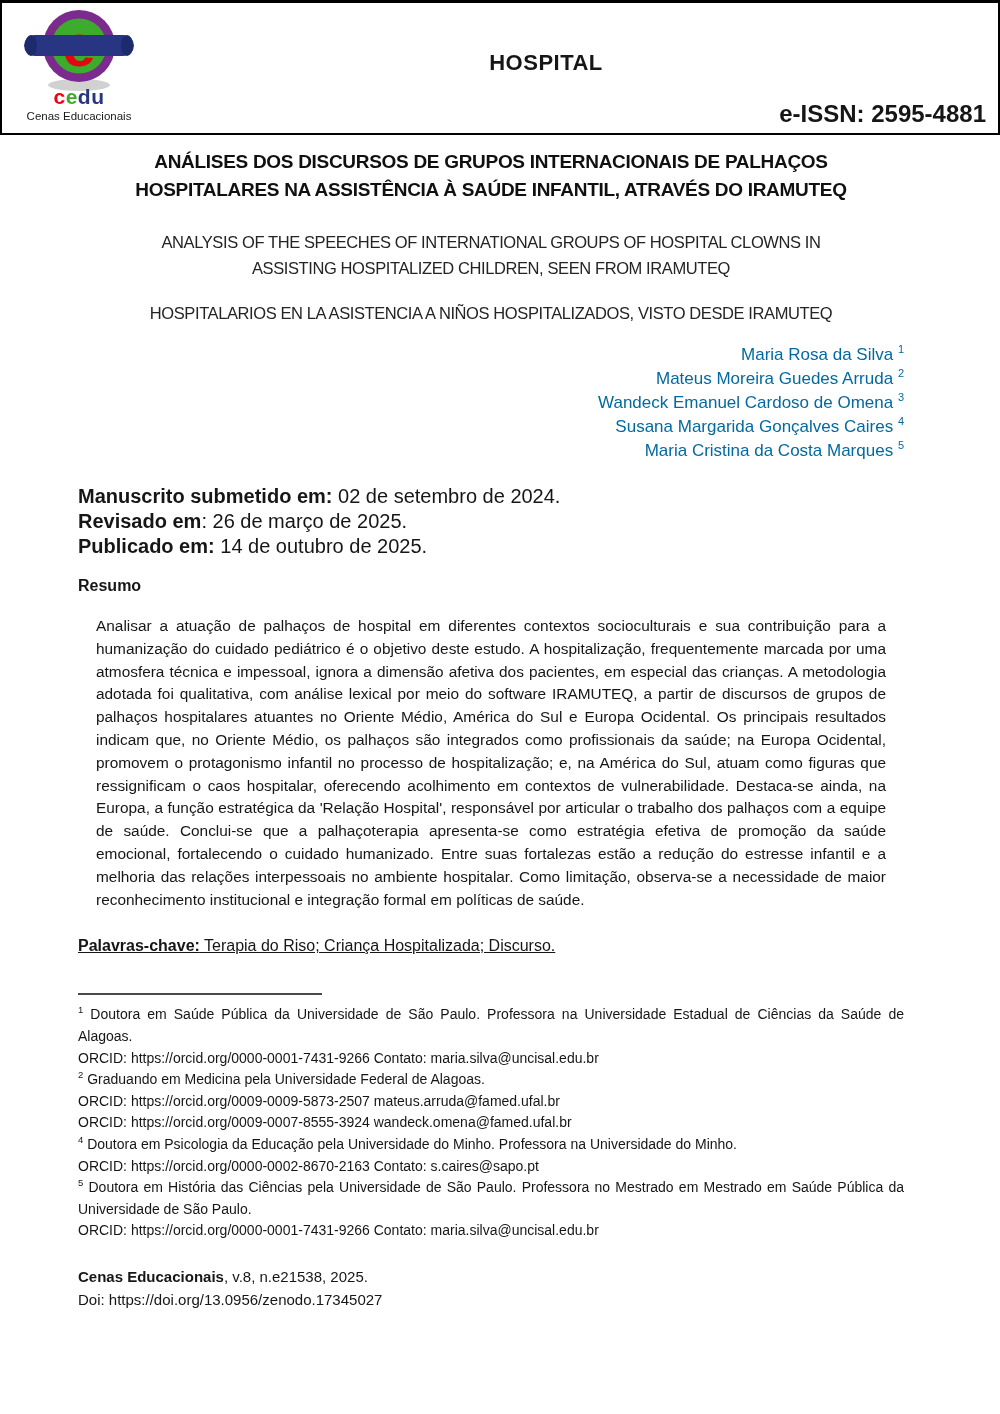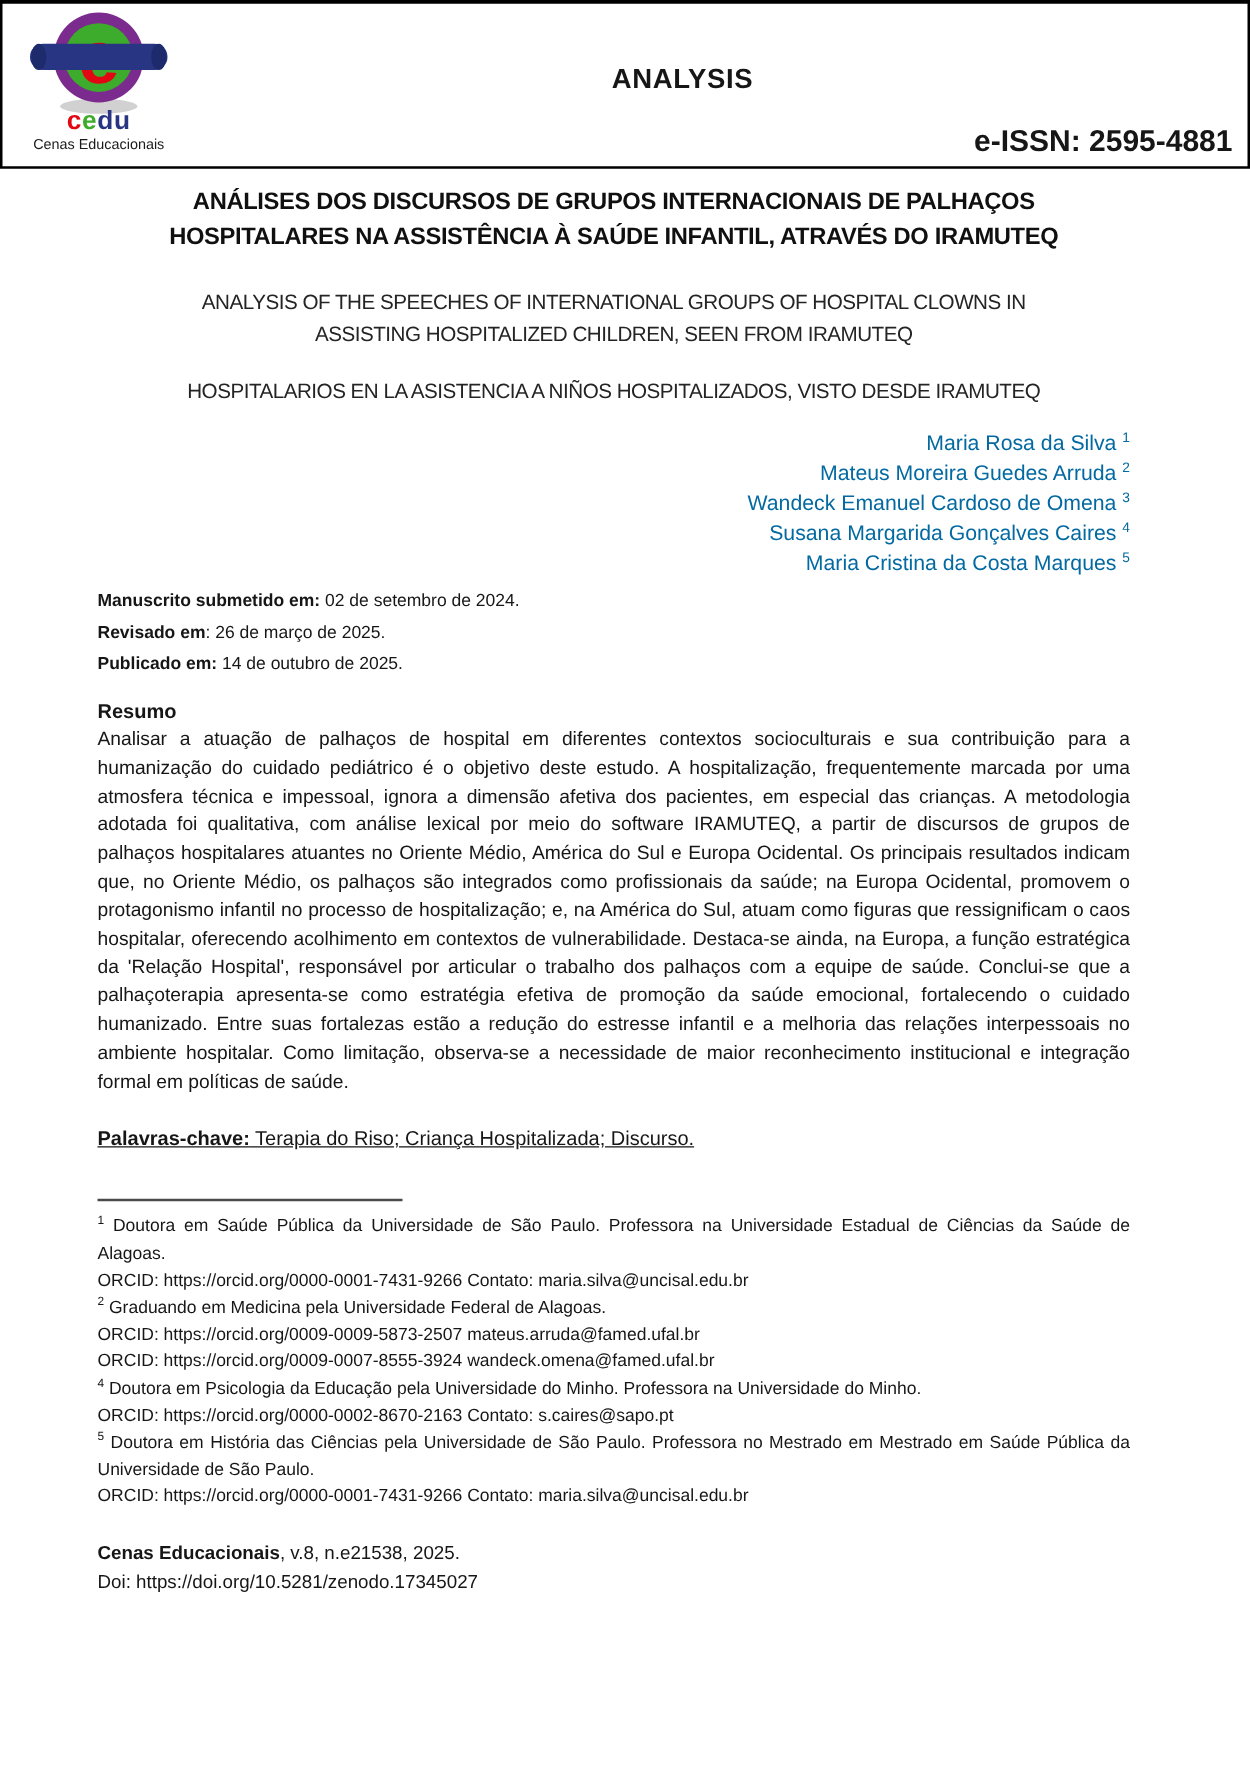--- a/index.html
+++ b/index.html
@@ -21,25 +21,25 @@
 
   .title-line { white-space:nowrap; }
   .title-pt { margin-top:13px; text-align:center; font-size:19px; font-weight:700; line-height:28px; letter-spacing:-0.3px; color:#101010; }
   .title-sub { text-align:center; font-size:16.5px; font-weight:400; line-height:26px; letter-spacing:-0.4px; color:#242424; }
   .title-en { margin-top:25px; }
   .title-es { margin-top:19px; }
 
   .authors { margin-top:17px; text-align:right; font-size:17px; line-height:24px; color:#0369a1; }
   .authors sup { font-size:11px; line-height:0; }
 
-  .dates { margin-top:5px; font-size:14px; line-height:25px; }
+  .dates { margin-top:21px; font-size:20px; line-height:25px; }
   .dates b { font-weight:700; }
 
   .abstract-heading { margin-top:15px; font-size:16px; font-weight:700; line-height:23px; }
-  .abstract-body { margin:0; font-size:15.4px; line-height:22.8px; text-align:justify; }
+  .abstract-body { margin:18px; font-size:15.4px; line-height:22.8px; text-align:justify; }
   .keywords { margin-top:23px; font-size:16px; line-height:23px;text-decoration:underline; }
 
   .fn-rule { margin-top:36px; width:244px; height:0; border-top:2px solid #4a4a4a; }
   .footnotes { margin-top:9px; font-size:14px; line-height:21.6px; }
   .fn-line { text-align:justify; }
   .fn-line sup { font-size:9.5px; line-height:0; }
 
   .journal { margin-top:23px; font-size:15px; line-height:23px; }
   .journal b { font-weight:700; }
 </style>
@@ -55,21 +55,21 @@
         <circle cx="56" cy="40" r="36" fill="#7b2a8e"></circle>
         <circle cx="56" cy="40" r="27.5" fill="#3dab2b"></circle>
         <text x="56" y="60" font-size="60" font-weight="bold" fill="#e30613" text-anchor="middle" font-family="Liberation Sans, sans-serif">e</text>
         <rect x="1" y="29" width="110" height="21" rx="10.5" fill="#283583"></rect>
         <ellipse cx="8" cy="39.5" rx="6" ry="10.5" fill="#1d2a6b"></ellipse>
         <ellipse cx="104" cy="39.5" rx="6" ry="10.5" fill="#1d2a6b"></ellipse>
       </svg>
       <div class="logo-wordmark"><span style="color:#e30613">c</span><span style="color:#3dab2b">e</span><span style="color:#283583">d</span><span style="color:#283583">u</span></div>
       <div class="logo-subtitle">Cenas Educacionais</div>
     </div>
-    <div class="section-label">ANALYSIS</div>
+    <div class="section-label">HOSPITAL</div>
     <div class="eissn">e-ISSN: 2595-4881</div>
   </header>
 
   <main class="content">
 
     <h1 class="title-pt">
       <div class="title-line">ANÁLISES DOS DISCURSOS DE GRUPOS INTERNACIONAIS DE PALHAÇOS</div>
       <div class="title-line">HOSPITALARES NA ASSISTÊNCIA À SAÚDE INFANTIL, ATRAVÉS DO IRAMUTEQ</div>
     </h1>
     <div class="title-sub title-en">
@@ -106,17 +106,17 @@
       <div class="fn-line"><sup></sup><span>ORCID: https://orcid.org/0009-0009-5873-2507 mateus.arruda@famed.ufal.br</span></div>
       <div class="fn-line"><sup></sup><span>ORCID: https://orcid.org/0009-0007-8555-3924 wandeck.omena@famed.ufal.br</span></div>
       <div class="fn-line"><sup>4</sup><span> Doutora em Psicologia da Educação pela Universidade do Minho. Professora na Universidade do Minho.</span></div>
       <div class="fn-line"><sup></sup><span>ORCID: https://orcid.org/0000-0002-8670-2163 Contato: s.caires@sapo.pt</span></div>
       <div class="fn-line"><sup>5</sup><span> Doutora em História das Ciências pela Universidade de São Paulo. Professora no Mestrado em Mestrado em Saúde Pública da Universidade de São Paulo.</span></div>
       <div class="fn-line"><sup></sup><span>ORCID: https://orcid.org/0000-0001-7431-9266 Contato: maria.silva@uncisal.edu.br</span></div>
     </div>
 
     <div class="journal">
       <div><b>Cenas Educacionais</b><span>, v.8, n.e21538, 2025.</span></div>
-      <div>Doi: https://doi.org/10.5281/zenodo.17345027</div>
+      <div>Doi: https://doi.org/13.0956/zenodo.17345027</div>
     </div>
 
   </main>
 </div>
 
 </body></html>

